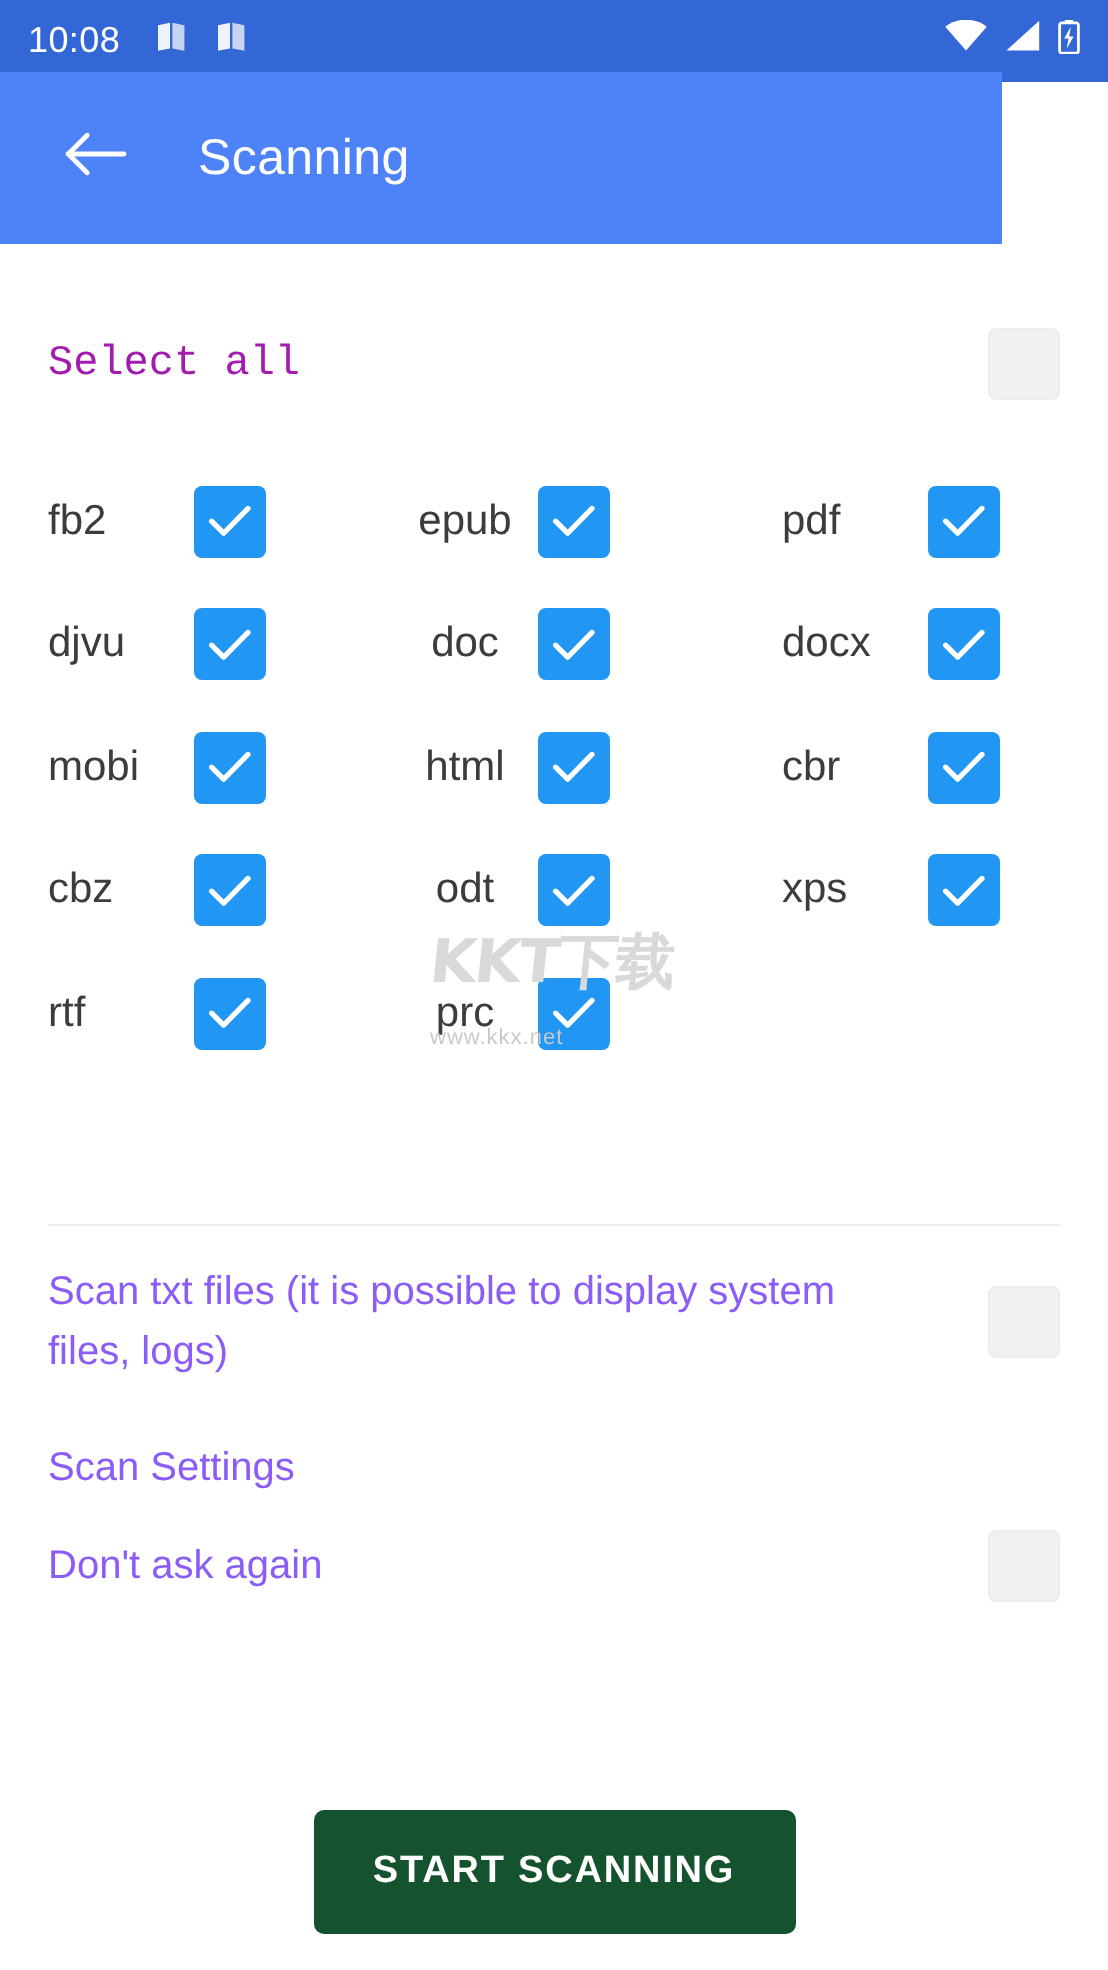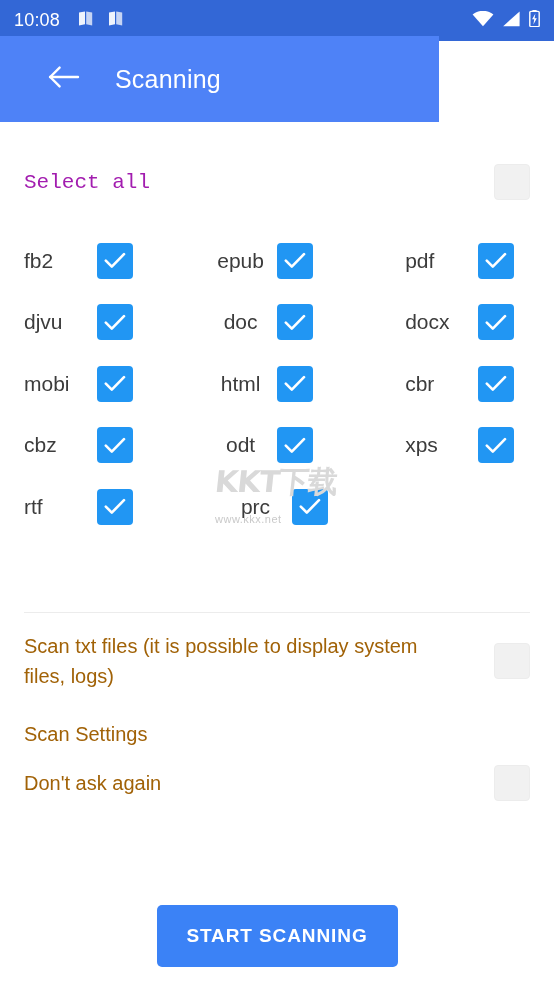--- a/index.html
+++ b/index.html
@@ -18,22 +18,22 @@
     padding:0 14px; color:#fff;
   }
   .status-time{ font-size:18px; letter-spacing:.2px; font-weight:400; color:#fff; }
   .status-left-icons{ display:flex; align-items:center; gap:13px; margin-left:18px; }
   .book-icon{ display:block; }
   .status-spacer{ flex:1; }
   .status-right-icons{ display:flex; align-items:center; gap:8px; }
 
   
   .app-bar{
-    position:absolute; top:36px; left:0; width:439px; height:86px;
-    background:#4e82f7; display:flex; align-items:center; padding-left:44px;
+    position:absolute; top:36px; left:0; width:501px; height:86px;
+    background:#4e82f7; display:flex; align-items:center; padding-left:28px;
   }
   .back-btn{
     width:40px; height:40px; display:flex; align-items:center; justify-content:center;
     cursor:pointer;
   }
   .app-title{
     color:#ffffff; font-size:25px; font-weight:400; margin-left:31px;
     letter-spacing:.2px;
   }
 
@@ -51,21 +51,21 @@
   .cb{
     width:36px; height:36px; border-radius:4px; flex:none;
     display:flex; align-items:center; justify-content:center;
   }
   .cb.off{ background:#f1f1f1; border:1px solid #ececec; }
   .cb.on{ background:#2196f3; }
   .cb.on svg{ display:block; }
 
   
   .grid{ position:absolute; top:108px; left:0; width:554px; }
-  .grid-row{ display:flex; height:61.5px; align-items:center;gap:23px; }
+  .grid-row{ display:flex; height:61.5px; align-items:center; }
   .cell{ display:flex; align-items:center; cursor:pointer; }
   .cell.c1{ width:196px; padding-left:24px; }
   .cell.c2{ width:195px; padding-left:0px; }
   .cell.c3{ width:163px; padding-left:0px; }
   .cell .lbl{
     font-size:21px; color:#3c3c3c; white-space:nowrap;
   }
   .cell.c1 .lbl{ width:73px; }
   .cell.c2 .lbl{ width:73px;text-align:center; }
   .cell.c3 .lbl{ width:73px; }
@@ -91,33 +91,33 @@
   .divider{
     position:absolute; top:490px; left:24px; width:506px; height:1px;
     background:#ececec;
   }
 
   
   .setting-row{
     position:absolute; left:0; width:554px; display:flex;
     align-items:center; padding:0 24px; cursor:pointer;
   }
-  .setting-row .txt{ font-size:20px; color:#a16207; line-height:30px; max-width:420px; }
+  .setting-row .txt{ font-size:20px; color:#8b5cf6; line-height:30px; max-width:420px; }
   .setting-row .spacer{ flex:1; }
   #row-scan-txt{ top:508px; height:62px; }
   #row-scan-settings{ top:592px; height:40px; }
   #row-dont-ask{ top:638px; height:46px; }
 
   
   .btn-wrap{
     position:absolute; top:783px; left:0; width:554px;
     display:flex; justify-content:center;
   }
   .start-btn{
-    width:241px; height:62px; background:#3b82f6; border:none; border-radius:5px;
+    width:241px; height:62px; background:#14532d; border:none; border-radius:5px;
     color:#ffffff; font-size:19px; font-weight:700; letter-spacing:.9px;
     font-family:"Liberation Sans", sans-serif; cursor:pointer;
     display:flex; align-items:center; justify-content:center;
   }
 </style>
 </head>
 <body>
 
 <div id="app">
 

